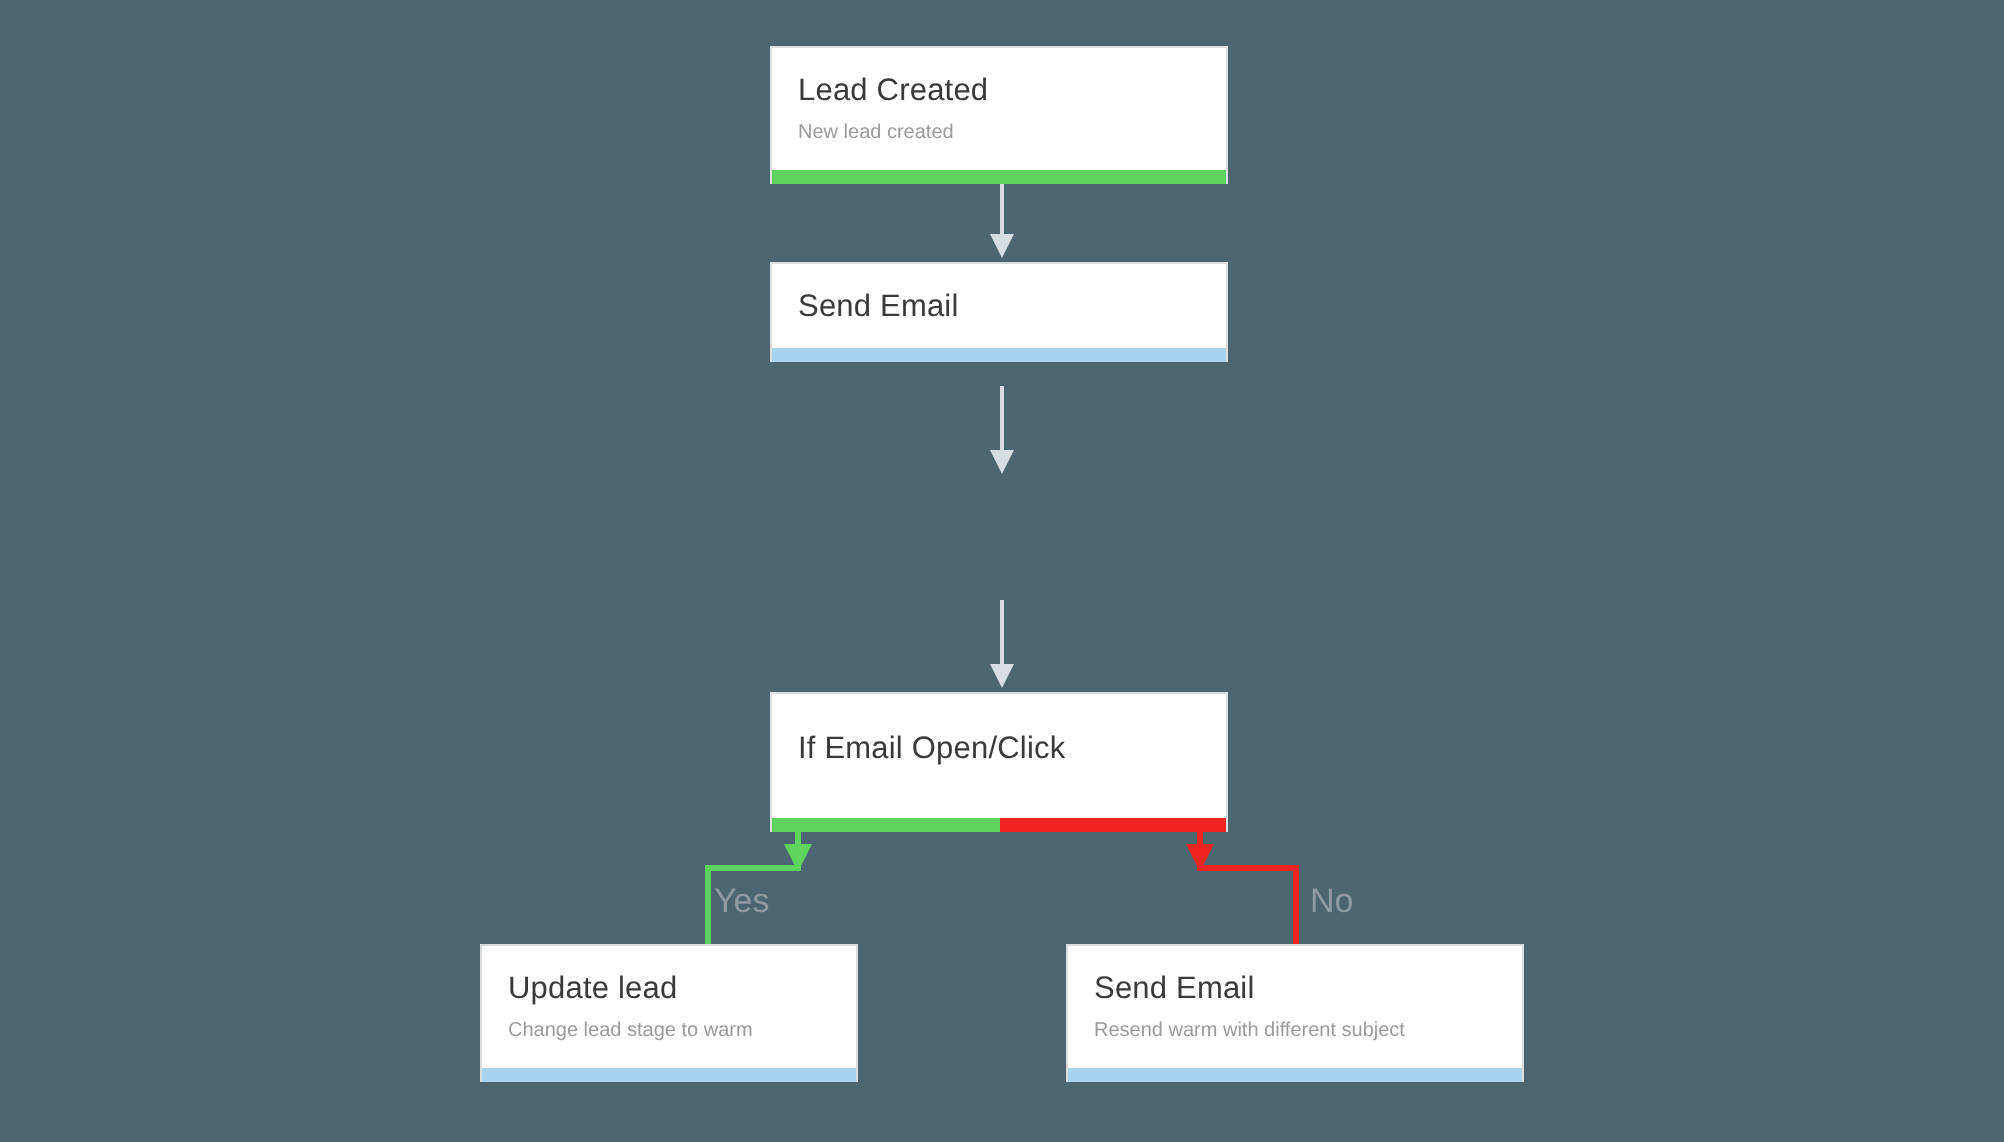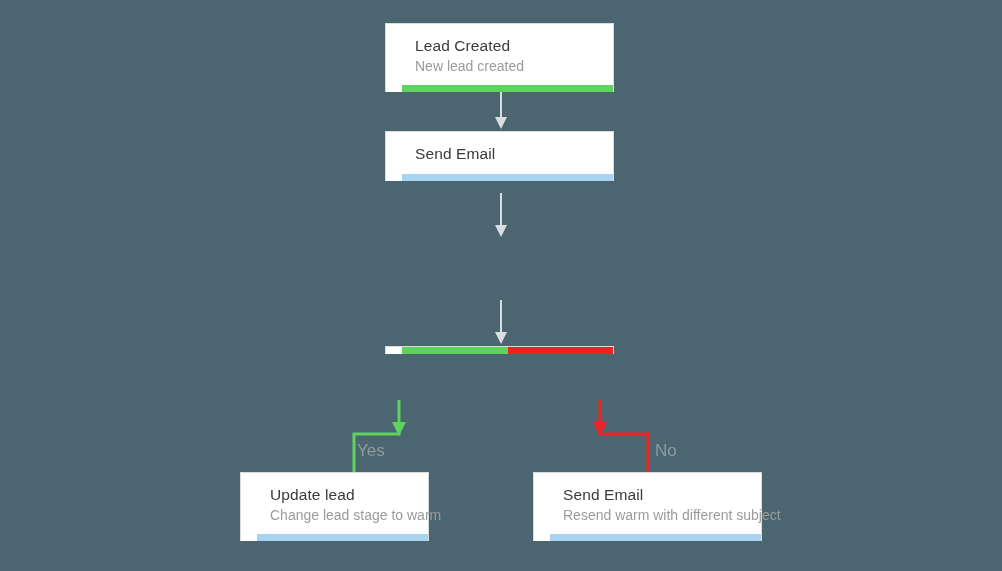--- a/index.html
+++ b/index.html
@@ -20,35 +20,34 @@
   }
 
   
   .node {
     position: absolute;
     background: #ffffff;
     box-sizing: border-box;
     border: 1px solid #d9dddf;
     border-bottom: none;
     box-shadow: 0 0 0 0 rgba(0,0,0,0);
-    padding-left: 16px;
   }
   .node .body {
     padding: 12px 13px 10px 13px;
   }
   .node .title {
     font-size: 15.5px;
     color: #3a3a3a;
     line-height: 20px;
     font-weight: 400;
     letter-spacing: 0.1px;
     white-space: nowrap;
   }
   .node .subtitle {
-    font-size: 14px;
+    font-size: 10px;
     color: #9b9b9b;
     line-height: 17px;
     margin-top: 2px;
     white-space: nowrap;
   }
   .node .accent {
     height: 7px;
     width: 100%;
   }
   .node .accent.split {
@@ -136,20 +135,23 @@
 
   <div class="node" style="left:385px; top:131px; width:229px;">
     <div class="body">
       <div class="title">Send Email</div>
     </div>
     <div class="accent" style="background:#a8d4ef;"></div>
   </div>
 
 
   <div class="node" style="left:385px; top:346px; width:229px;">
+    <div class="body" style="padding:18px 13px 24px 13px;">
+      <div class="title">If Email Open/Click</div>
+    </div>
     <div class="accent split">
       <span style="background:#5ed35e;"></span>
       <span style="background:#ef2222;"></span>
     </div>
   </div>
 
   <div class="node" style="left:240px; top:472px; width:189px;">
     <div class="body">
       <div class="title">Update lead</div>
       <div class="subtitle">Change lead stage to warm</div>

